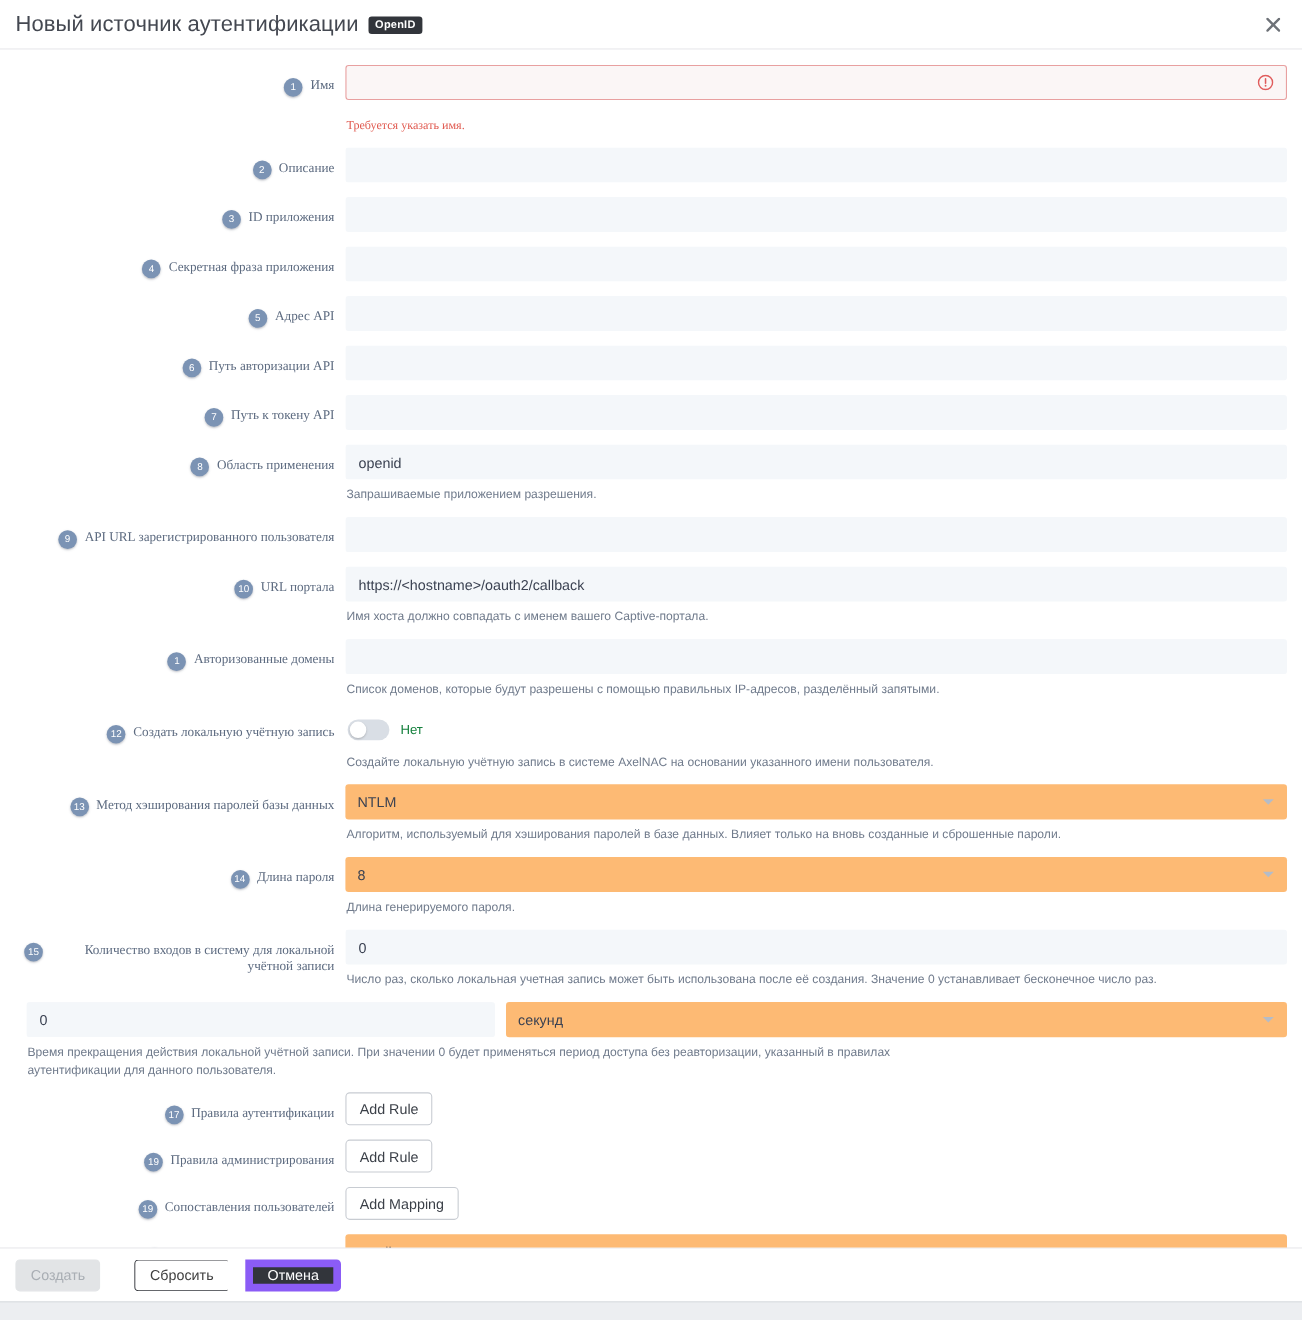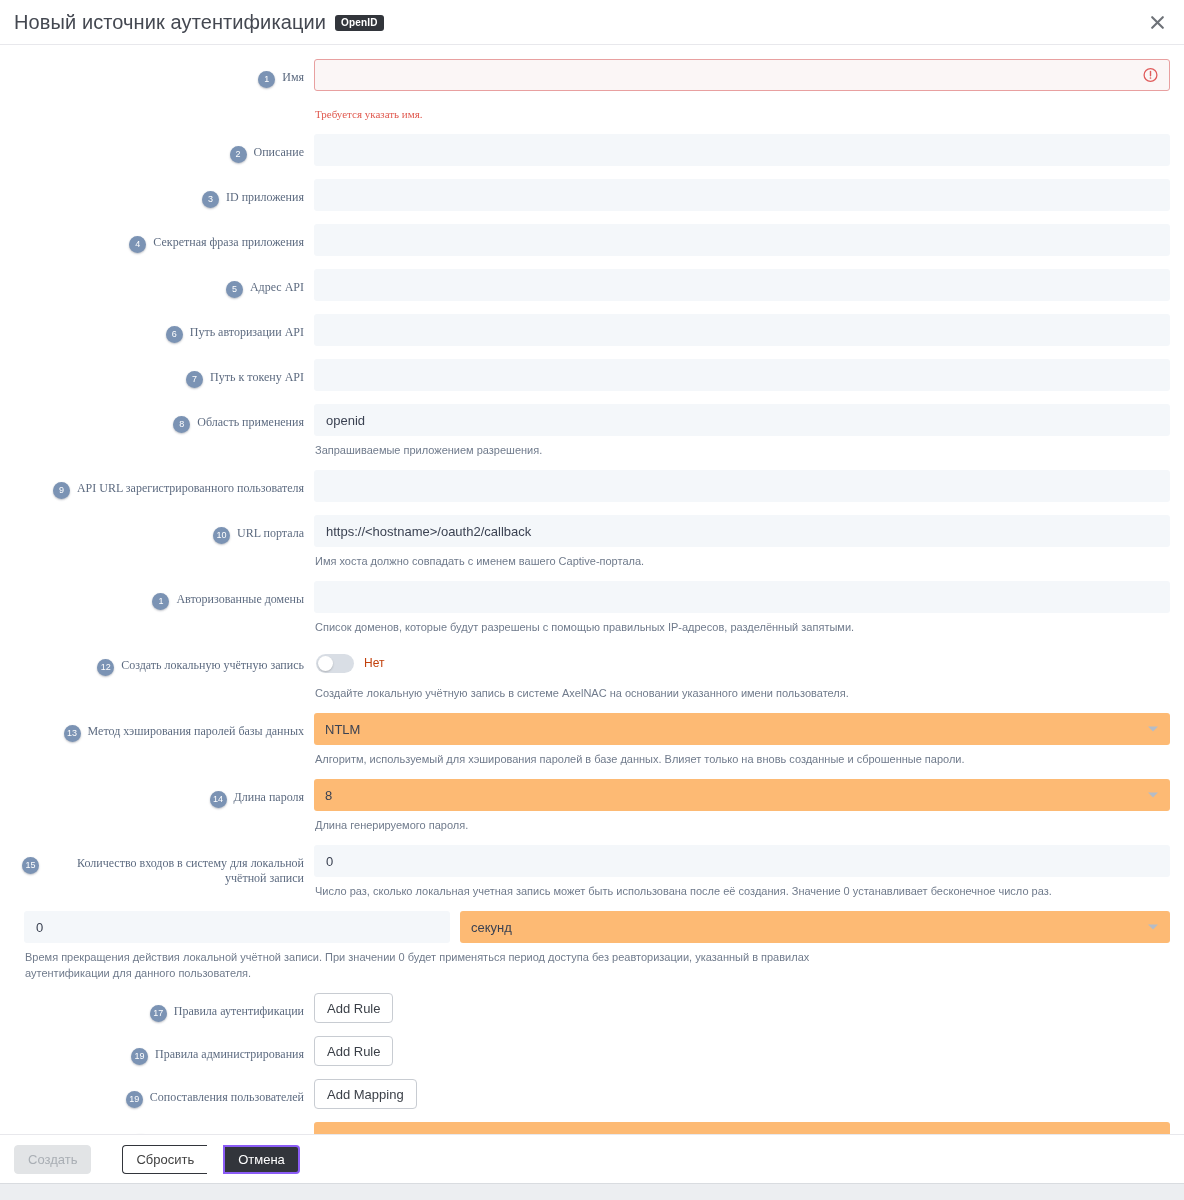--- a/index.html
+++ b/index.html
@@ -190,21 +190,21 @@
   .toggle .knob {
     position: absolute;
     left: 2px; top: 2px;
     width: 15px; height: 15px;
     background: #ffffff;
     border-radius: 50%;
     box-shadow: 0 1px 2px rgba(0,0,0,.2);
   }
   .toggle-label {
     font-size: 12px;
-    color: #c2410c;
+    color: #15803d;
   }
 
   
   .split {
     display: flex;
     gap: 10px;
   }
   .split > .part-a { flex: 0 0 426px; }
   .split > .part-b { flex: 1 1 auto; }
 
@@ -256,21 +256,21 @@
     background: #ffffff;
     color: #404040;
     border: 1px solid #32353b;
     border-top-right-radius: 0;
     border-bottom-right-radius: 0;
     border-right: none;
   }
   .btn-cancel {
     background: #32353b;
     color: #ffffff;
-    border: 2px solid #8b5cf6;
+    border: 7px solid #8b5cf6;
     border-top-left-radius: 0;
     border-bottom-left-radius: 0;
   }
   .page-footer-strip {
     flex: 0 0 17px;
     background: #eceef1;
     border-top: 1px solid #d9dce0;
   }
 </style>
 </head>

